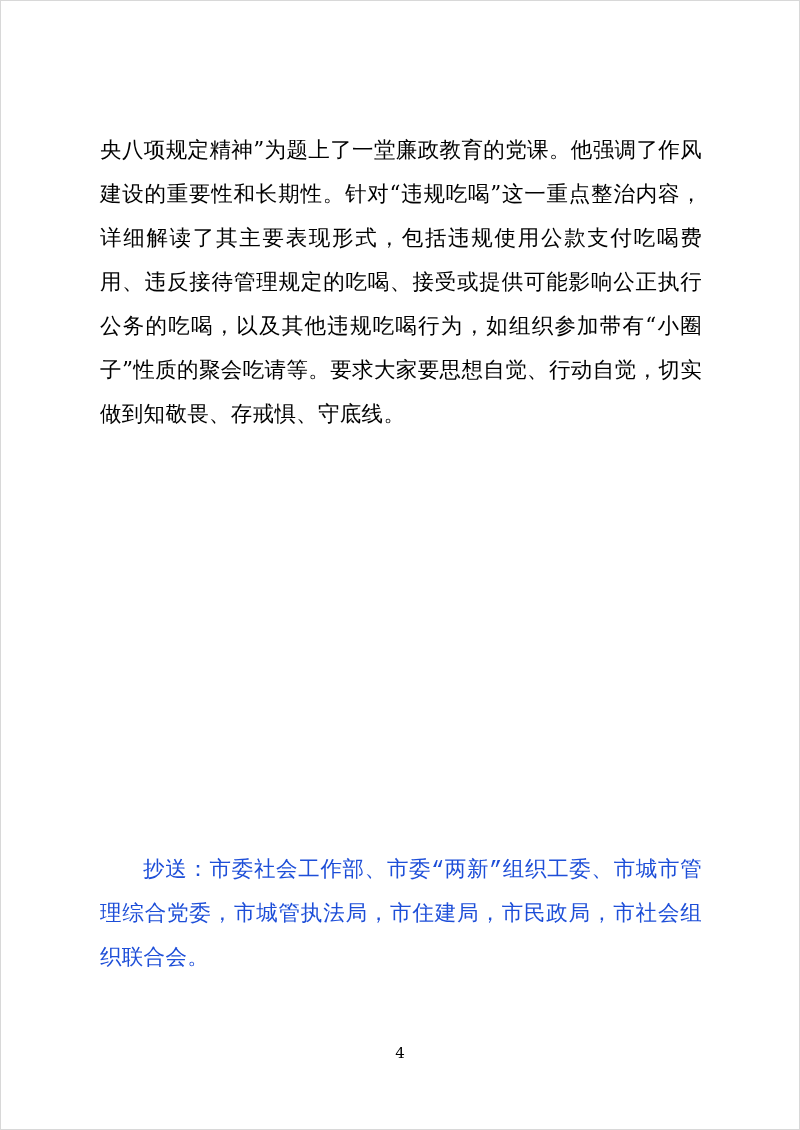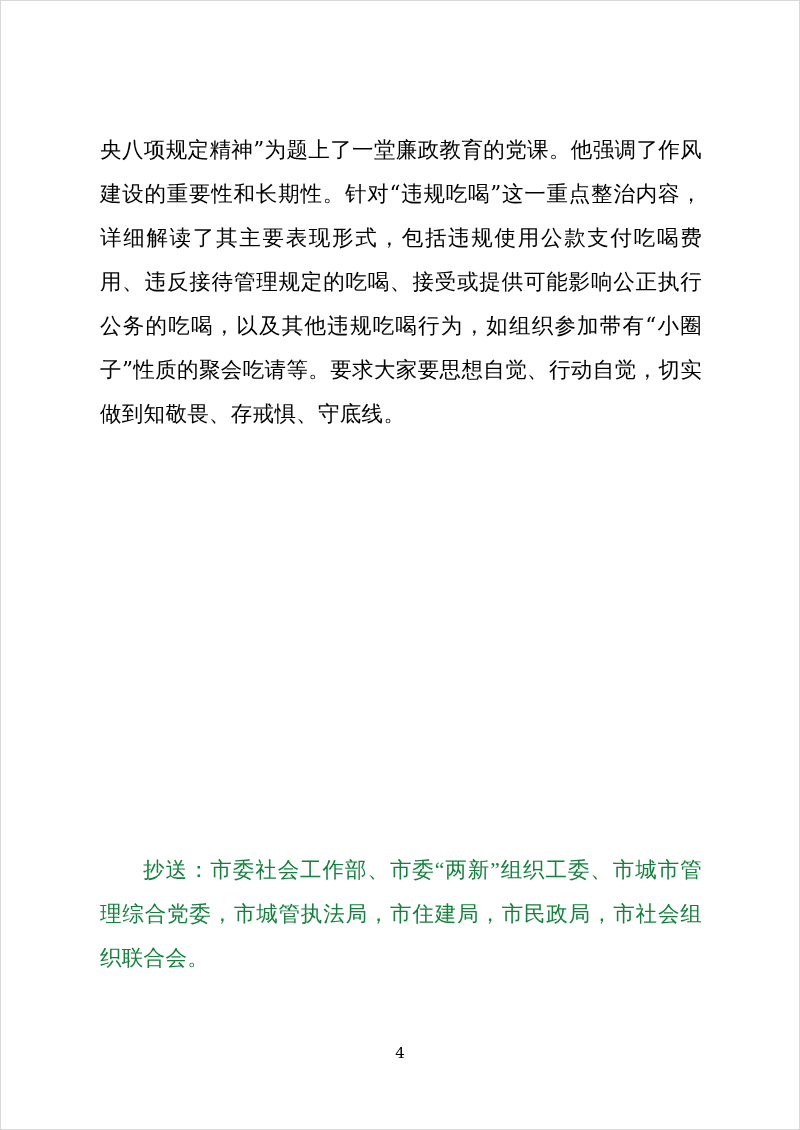--- a/index.html
+++ b/index.html
@@ -46,24 +46,24 @@
     margin: 0;
     white-space: pre-wrap;
   }
   .cc-block {
     position: absolute;
     left: 100px;
     top: 848px;
     width: 602px;
   }
   .cc-text {
-    font-family: Liberation Serif, serif;
+    font-family: Liberation Mono, monospace;
     font-size: 21.5px;
     line-height: 44px;
-    color: #15803d;
+    color: #1d4ed8;
     text-align: justify;
     text-justify: inter-ideograph;
     letter-spacing: 0.3px;
     margin: 0;
     text-indent: 43px;
     white-space: pre-wrap;
   }
   .page-number {
     position: absolute;
     left: 0;

